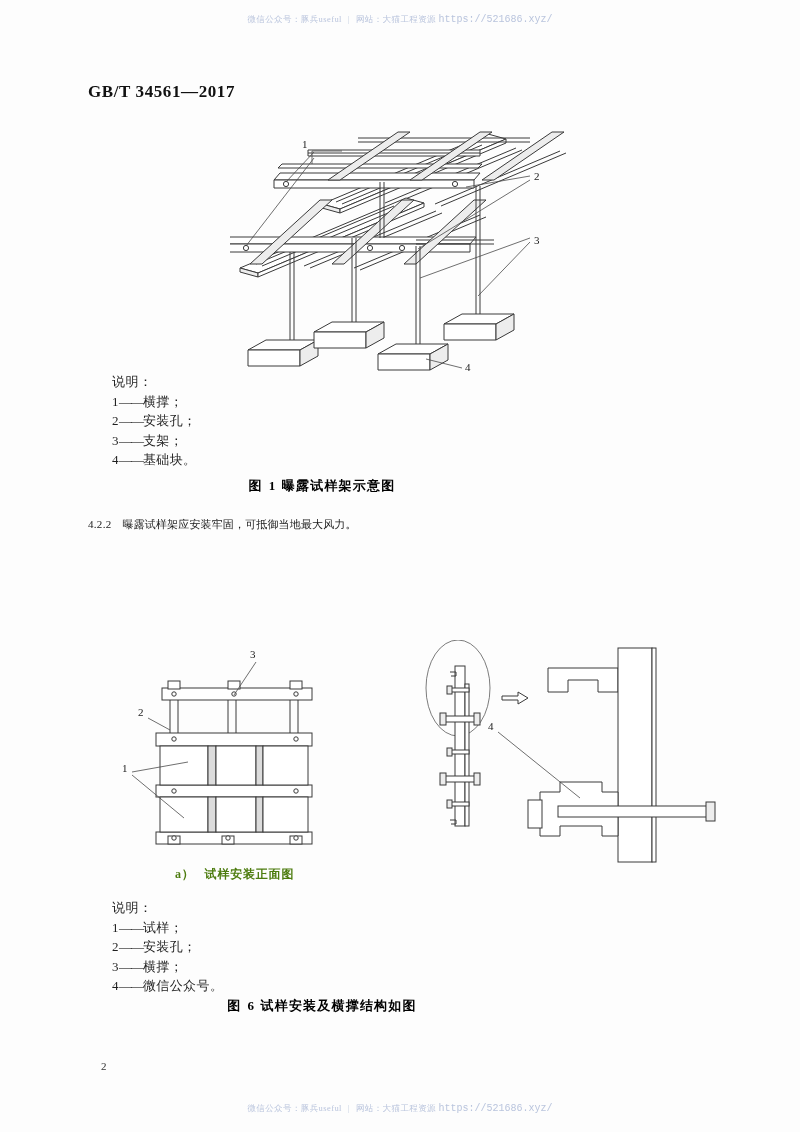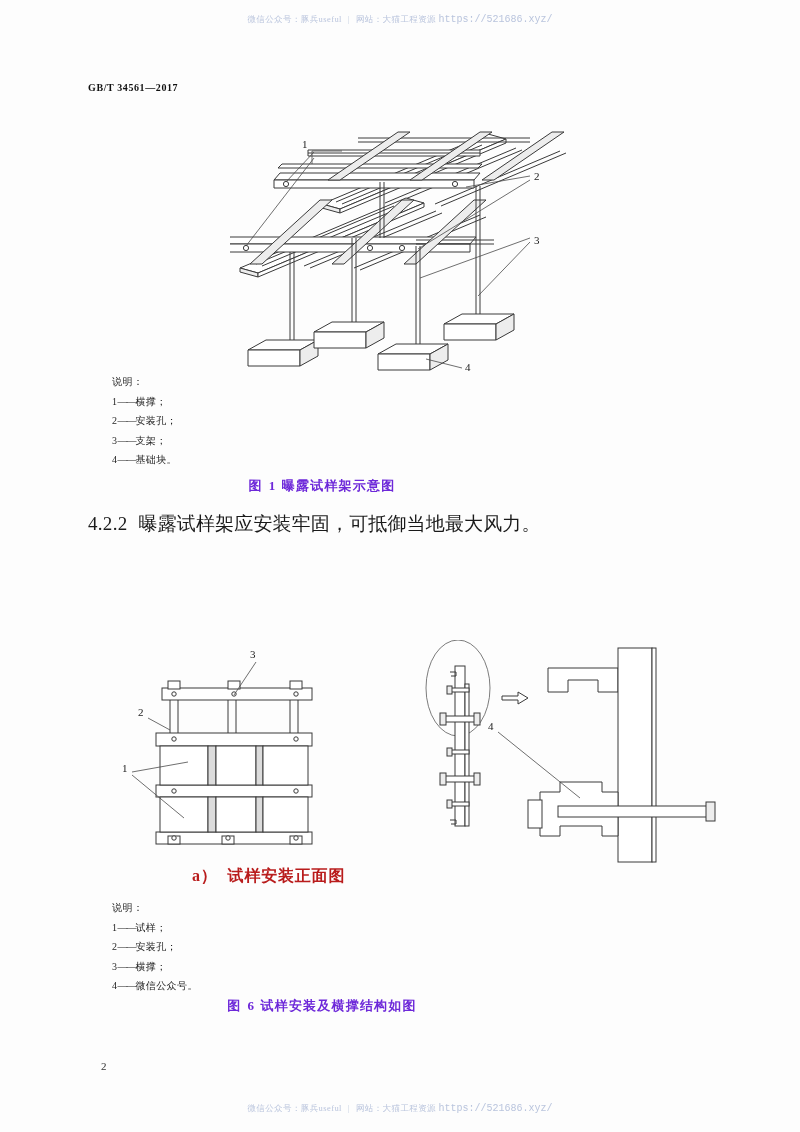--- a/index.html
+++ b/index.html
@@ -44,21 +44,21 @@
     letter-spacing: 0;
   }
 
   
   .std-header {
     position: absolute;
     left: 88px;
     top: 82px;
     font-family: "Liberation Serif", "DejaVu Serif", serif;
     font-weight: bold;
-    font-size: 10px;
+    font-size: 17px;
     letter-spacing: .6px;
     color: #111;
   }
 
   
   .page-number {
     position: absolute;
     left: 101px;
     top: 1060px;
     font-size: 11px;
@@ -71,52 +71,52 @@
     left: 230px;
     top: 118px;
     width: 360px;
     height: 255px;
   }
   .fig1-wrap svg { display: block; }
 
   
   .legend {
     position: absolute;
-    font-size: 10px;
+    font-size: 13px;
     line-height: 19.5px;
     color: #1f1f1f;
   }
   .legend-1 { left: 112px; top: 372px; }
   .legend-2 { left: 112px; top: 898px; }
   .legend .legend-title { letter-spacing: .5px; }
   .legend .legend-row { white-space: nowrap; letter-spacing: .4px; font-family: Liberation Serif, serif; }
   .legend .dash { letter-spacing: -1px; }
 
   
   .fig-caption {
     position: absolute;
     left: 0;
     width: 644px;
     text-align: center;
     font-weight: bold;
     font-size: 13px;
     letter-spacing: 1.2px;
-    color: #6d28d9;
+    color: #000000;
   }
   .fig-caption .num { letter-spacing: 2px; }
   .fig1-caption { top: 477px; }
   .fig2-caption { top: 997px; }
 
   
   .body-text {
     position: absolute;
     left: 88px;
     top: 512px;
     width: 627px;
-    font-size: 19px;
+    font-size: 11px;
     line-height: 24.2px;
     color: #1a1a1a;
     text-align: justify;
     letter-spacing: .15px;
   }
   .body-text p {
     margin: 0;
     text-indent: 0;
   }
   .body-text .clause-no {
@@ -131,25 +131,24 @@
     left: 110px;
     top: 640px;
     width: 620px;
     height: 230px;
   }
   .fig2-wrap svg { display: block; }
 
   .subcaption {
     position: absolute;
     font-weight: bold;
-    font-size: 16px;
+    font-size: 12px;
     letter-spacing: .8px;
-    color: #b91c1c;
+    color: #4d7c0f;
     white-space: nowrap;
-    margin-left: 17px;
   }
   .subcap-a { left: 175px; top: 866px; }
   .subcap-b { left: 425px; top: 866px; }
   .subcaption .lbl { padding-right: 10px; }
 
   
   .ln { stroke: #3a3a3a; stroke-width: 1; fill: none; }
   .ln-thin { stroke: #5a5a5a; stroke-width: .8; fill: none; }
   .ln-lead { stroke: #4a4a4a; stroke-width: .8; fill: none; }
   .face-light { fill: #ffffff; stroke: #3a3a3a; stroke-width: 1; }

